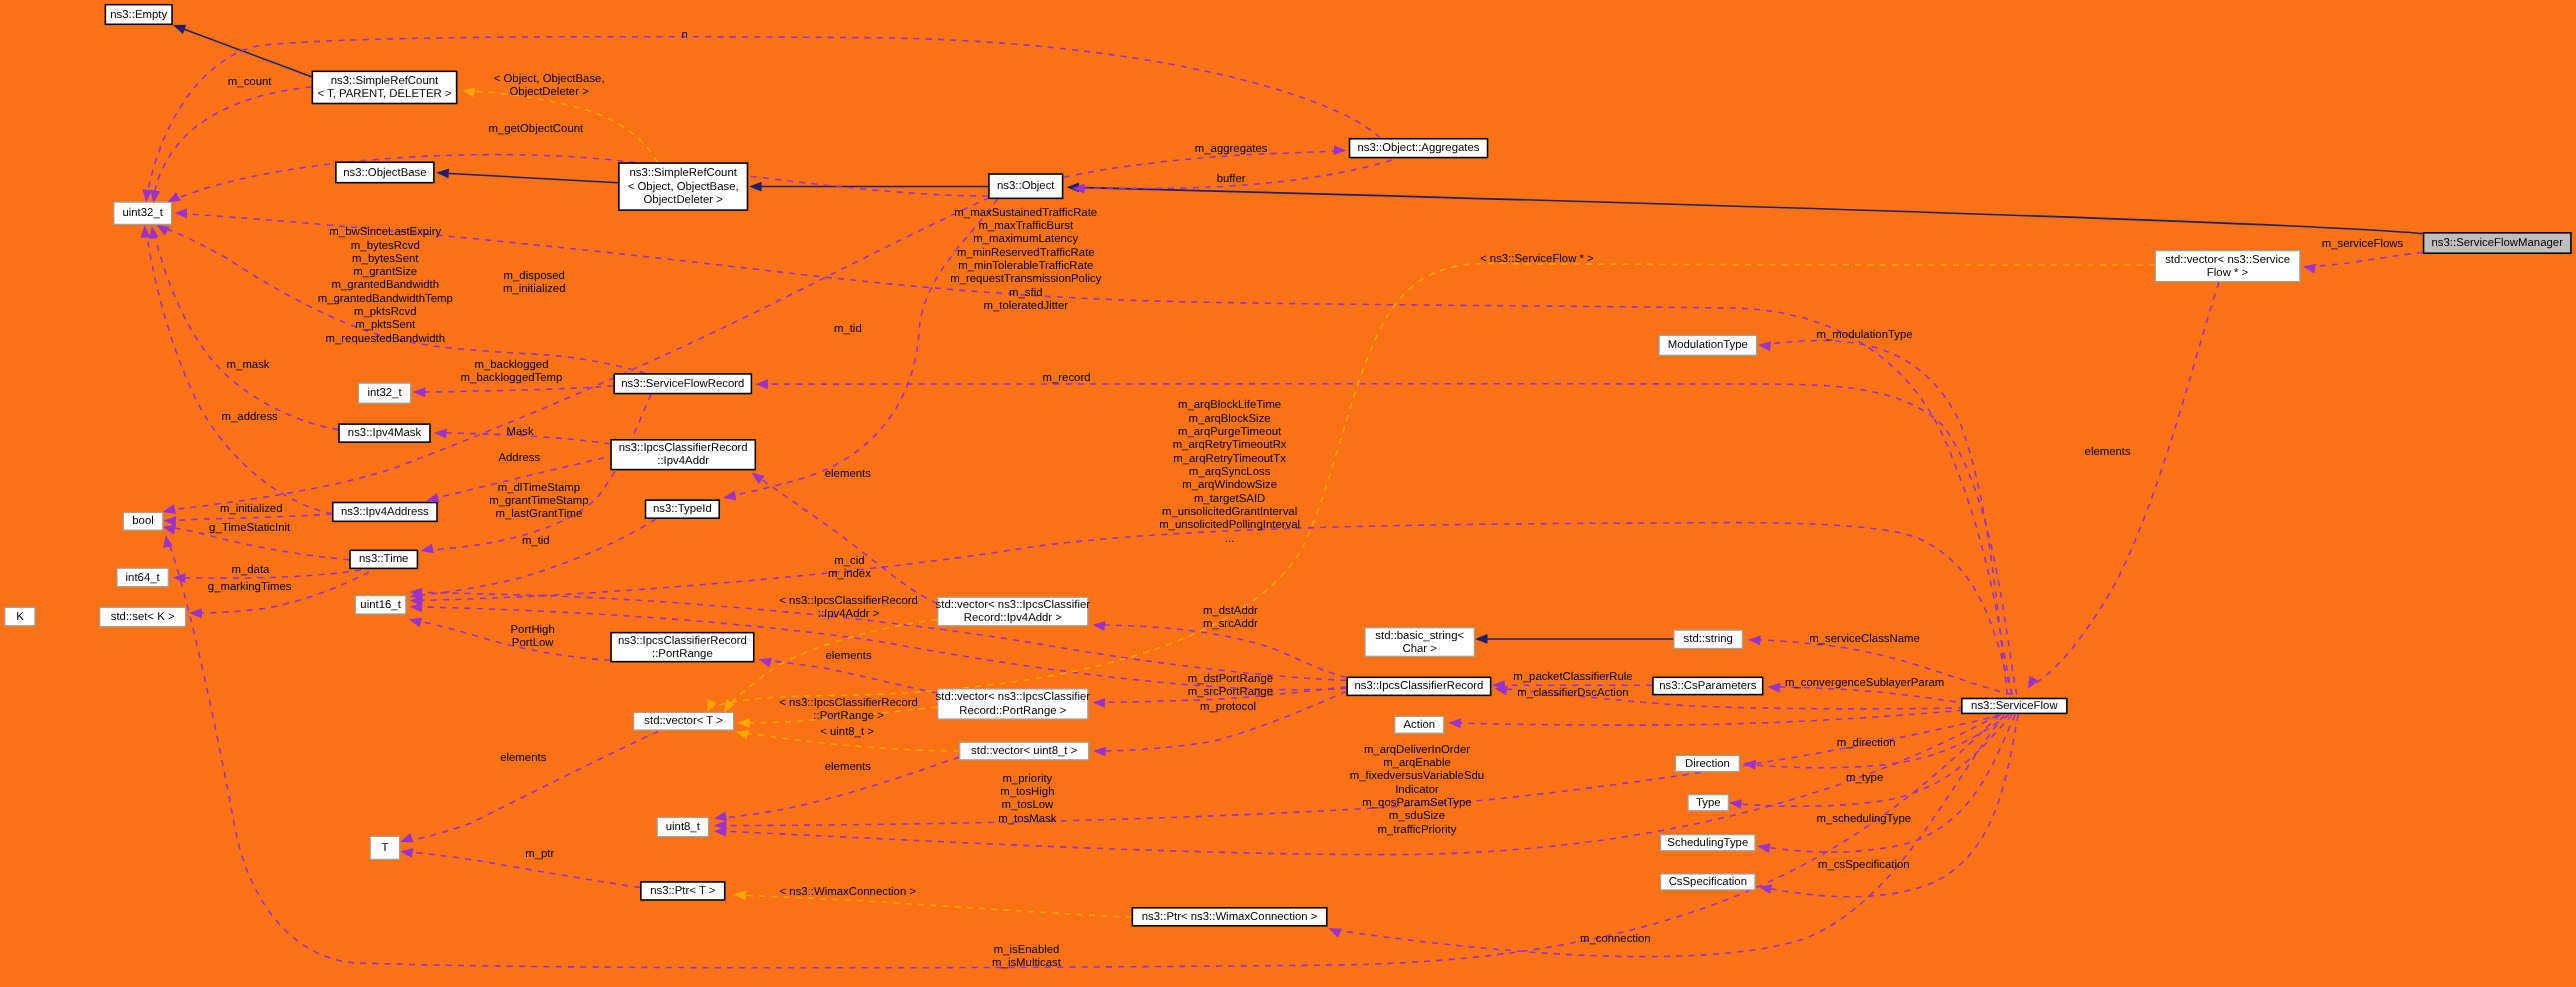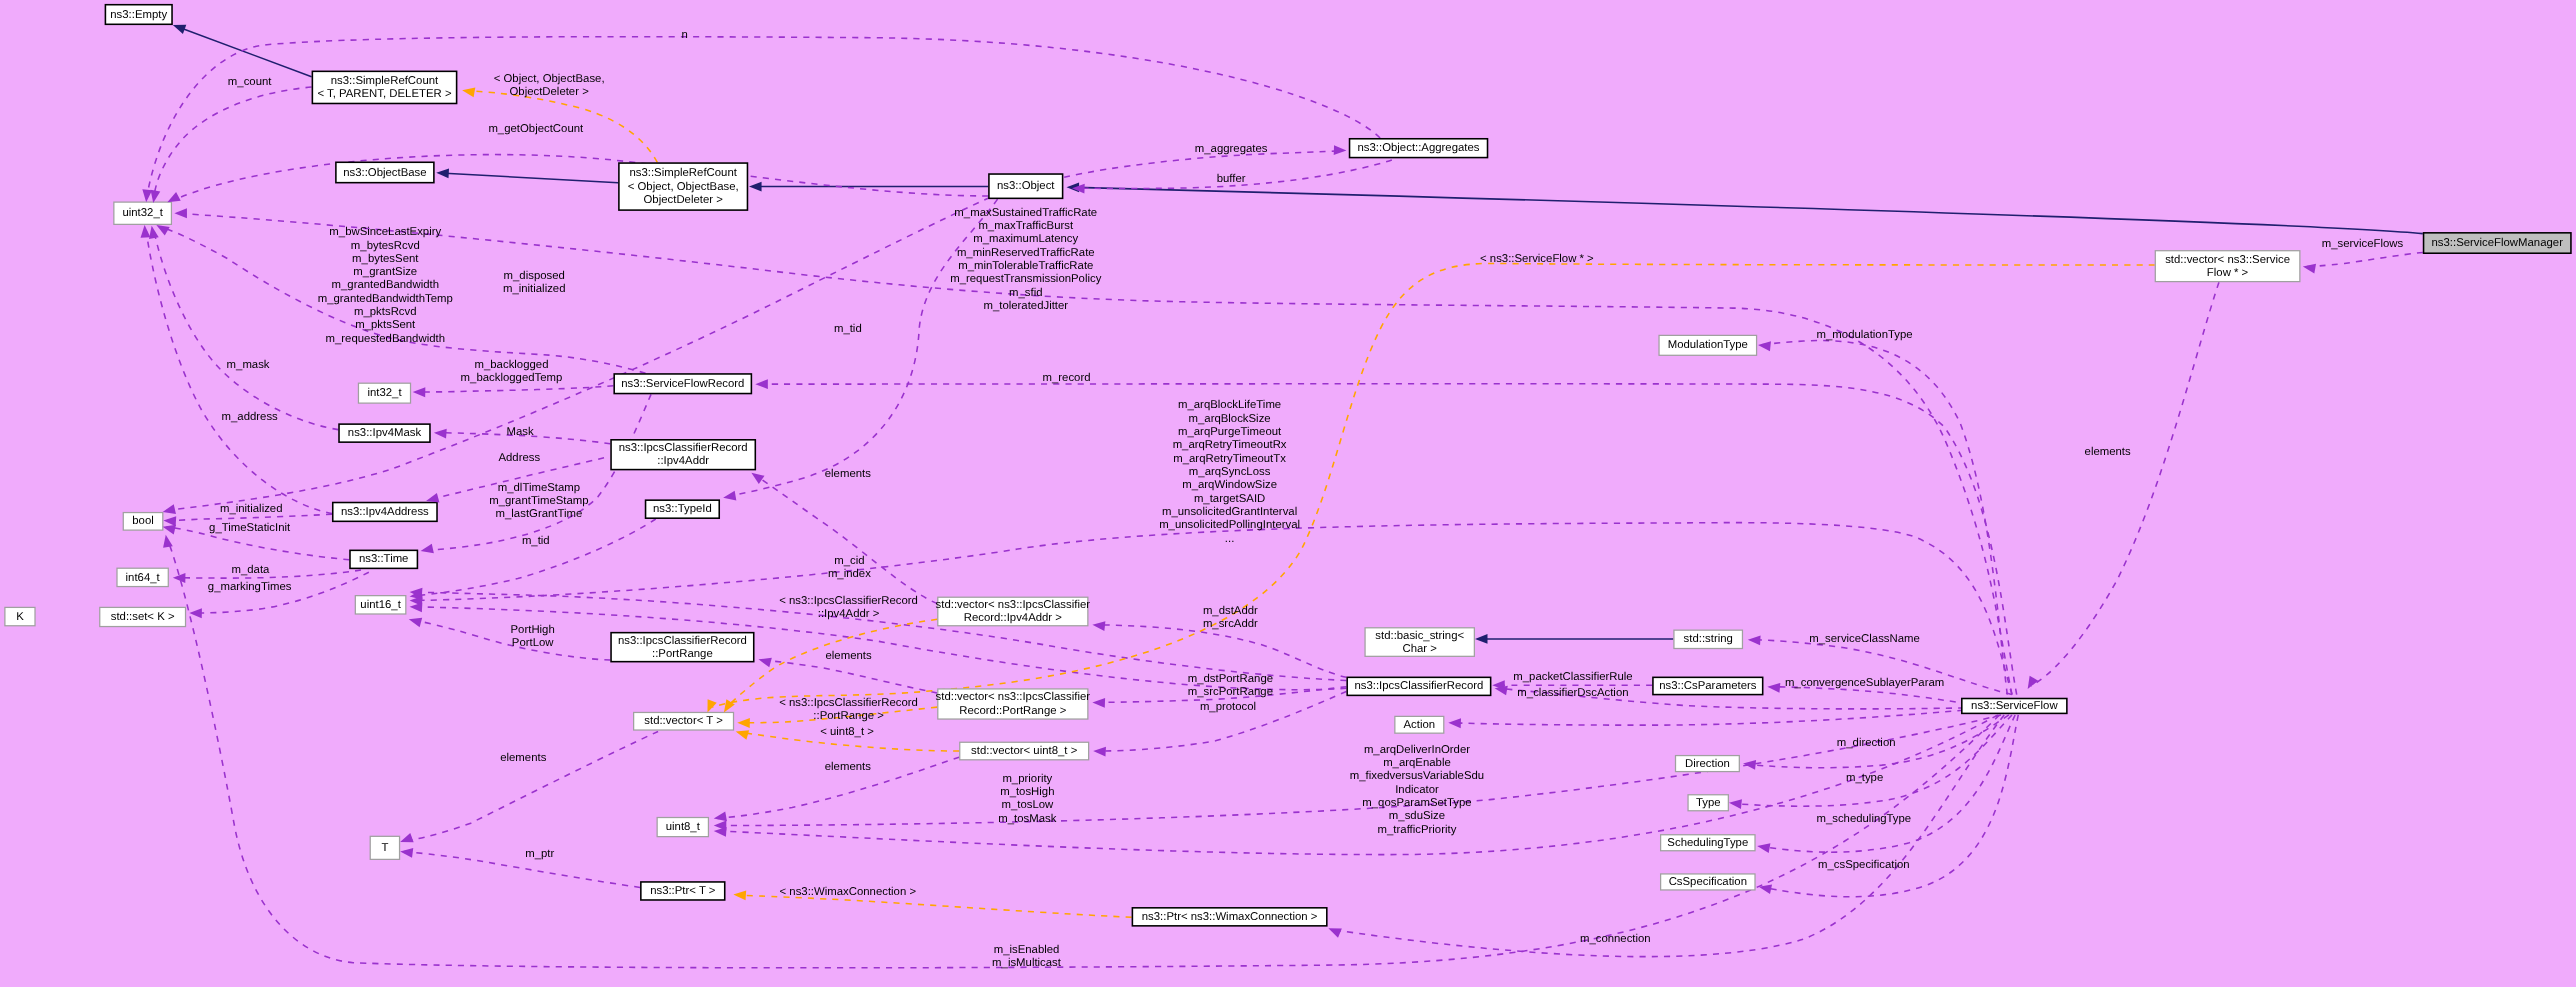--- a/index.html
+++ b/index.html
@@ -1,17 +1,17 @@
 <!DOCTYPE html>
 <html style="font-size:12.5px"><head>
 <meta charset="utf-8">
 <title>ns3::ServiceFlowManager Collaboration Diagram</title>
 <style>
   html,body{margin:0;padding:0;background:#ffffff;}
-  #page{position:relative;width:2576px;height:987px;background:#f0abfc;overflow:hidden;}
+  #page{position:relative;width:2576px;height:987px;background:#f97316;overflow:hidden;}
   svg#diagram{display:block;width:2576px;height:987px;}
   svg text{text-rendering:geometricPrecision;}
   .node-label{font-family:"Liberation Sans",sans-serif;font-size:14.5px;fill:#000000;text-anchor:middle;dominant-baseline:central;}
   .edge-label{font-family:"Liberation Sans",sans-serif;font-size:14.5px;fill:#000000;text-anchor:middle;dominant-baseline:central;}
   .edge-path{fill:none;stroke-width:2;}
   .node-rect-class{stroke:#000000;stroke-width:2;fill:#ffffff;}
   .node-rect-ref{stroke:#a0a0a0;stroke-width:1.6;fill:#ffffff;}
   .node-rect-focus{stroke:#000000;stroke-width:2;fill:#bfbfbf;}
 </style>
 </head>

